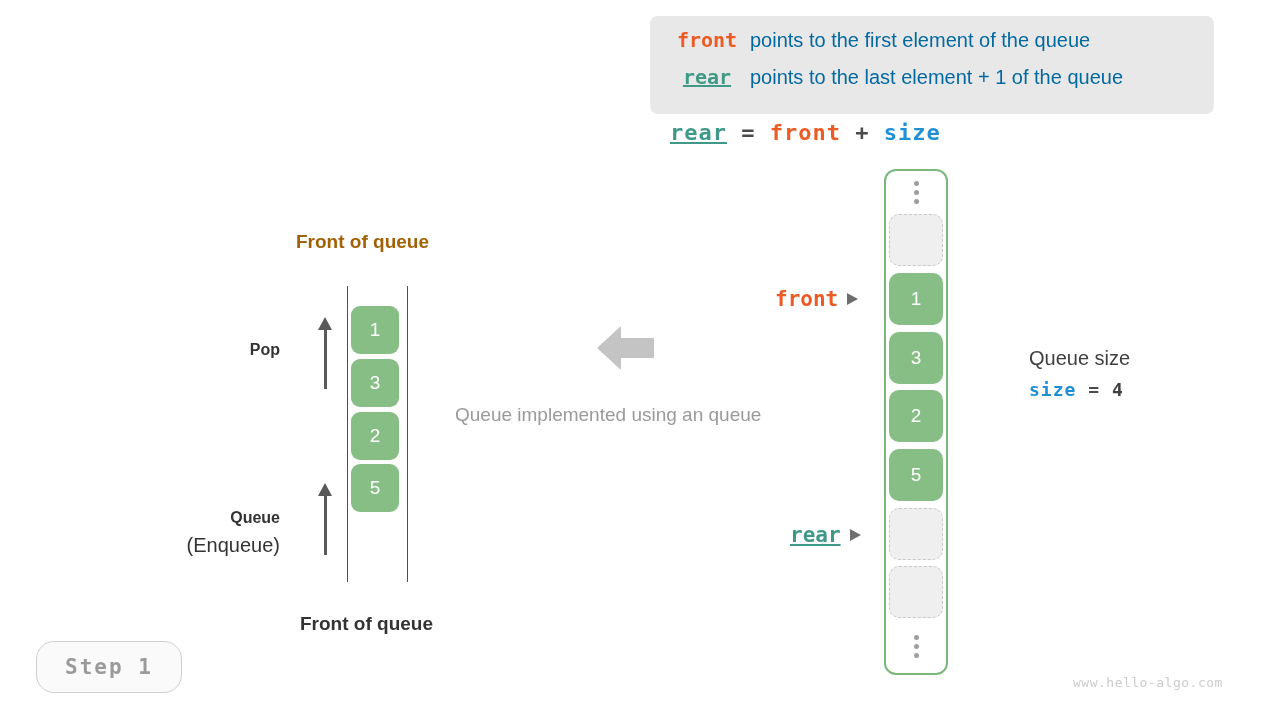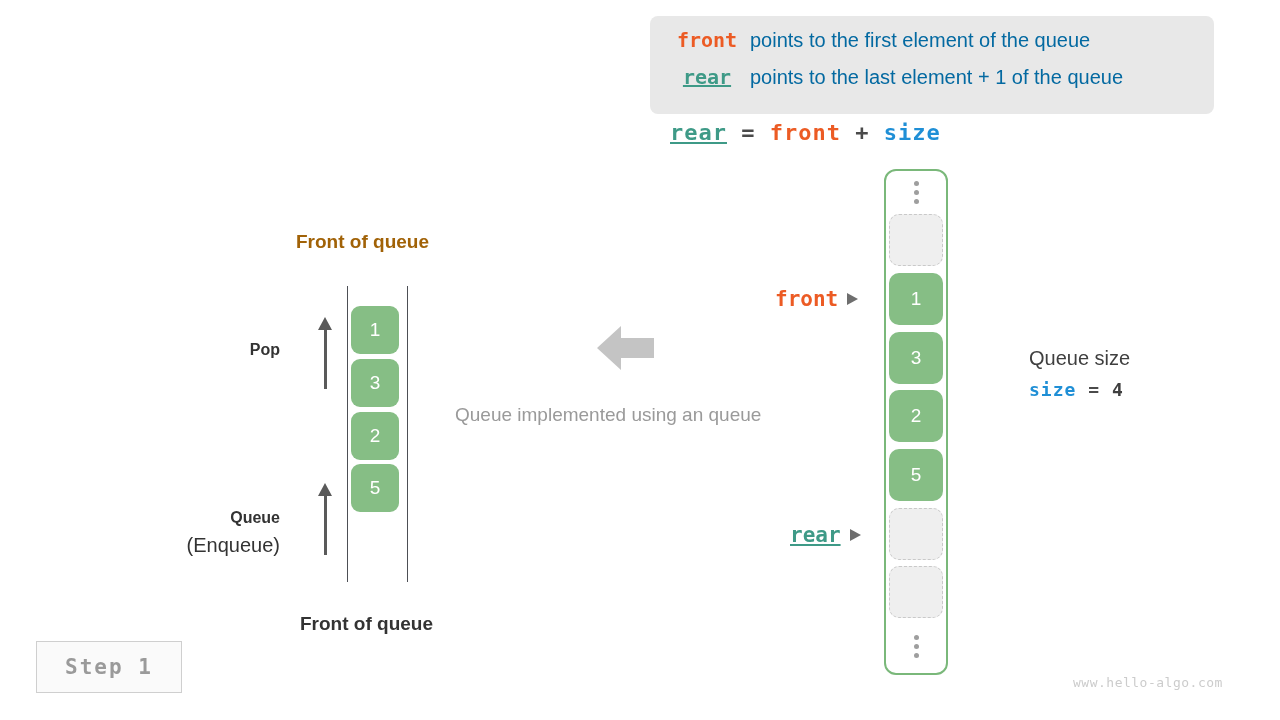--- a/index.html
+++ b/index.html
@@ -238,21 +238,21 @@
   }
 
   
   #step-badge {
     left: 36px;
     top: 641px;
     width: 146px;
     height: 52px;
     box-sizing: border-box;
     border: 1.5px solid #cfcfcf;
-    border-radius: 0;
+    border-radius: 18px;
     background: #fafafa;
     display: flex;
     align-items: center;
     justify-content: center;
     font-family: "DejaVu Sans Mono", "Liberation Mono", monospace;
     font-weight: bold;
     font-size: 21px;
     letter-spacing: 2px;
     color: #9a9a9a;
   }

